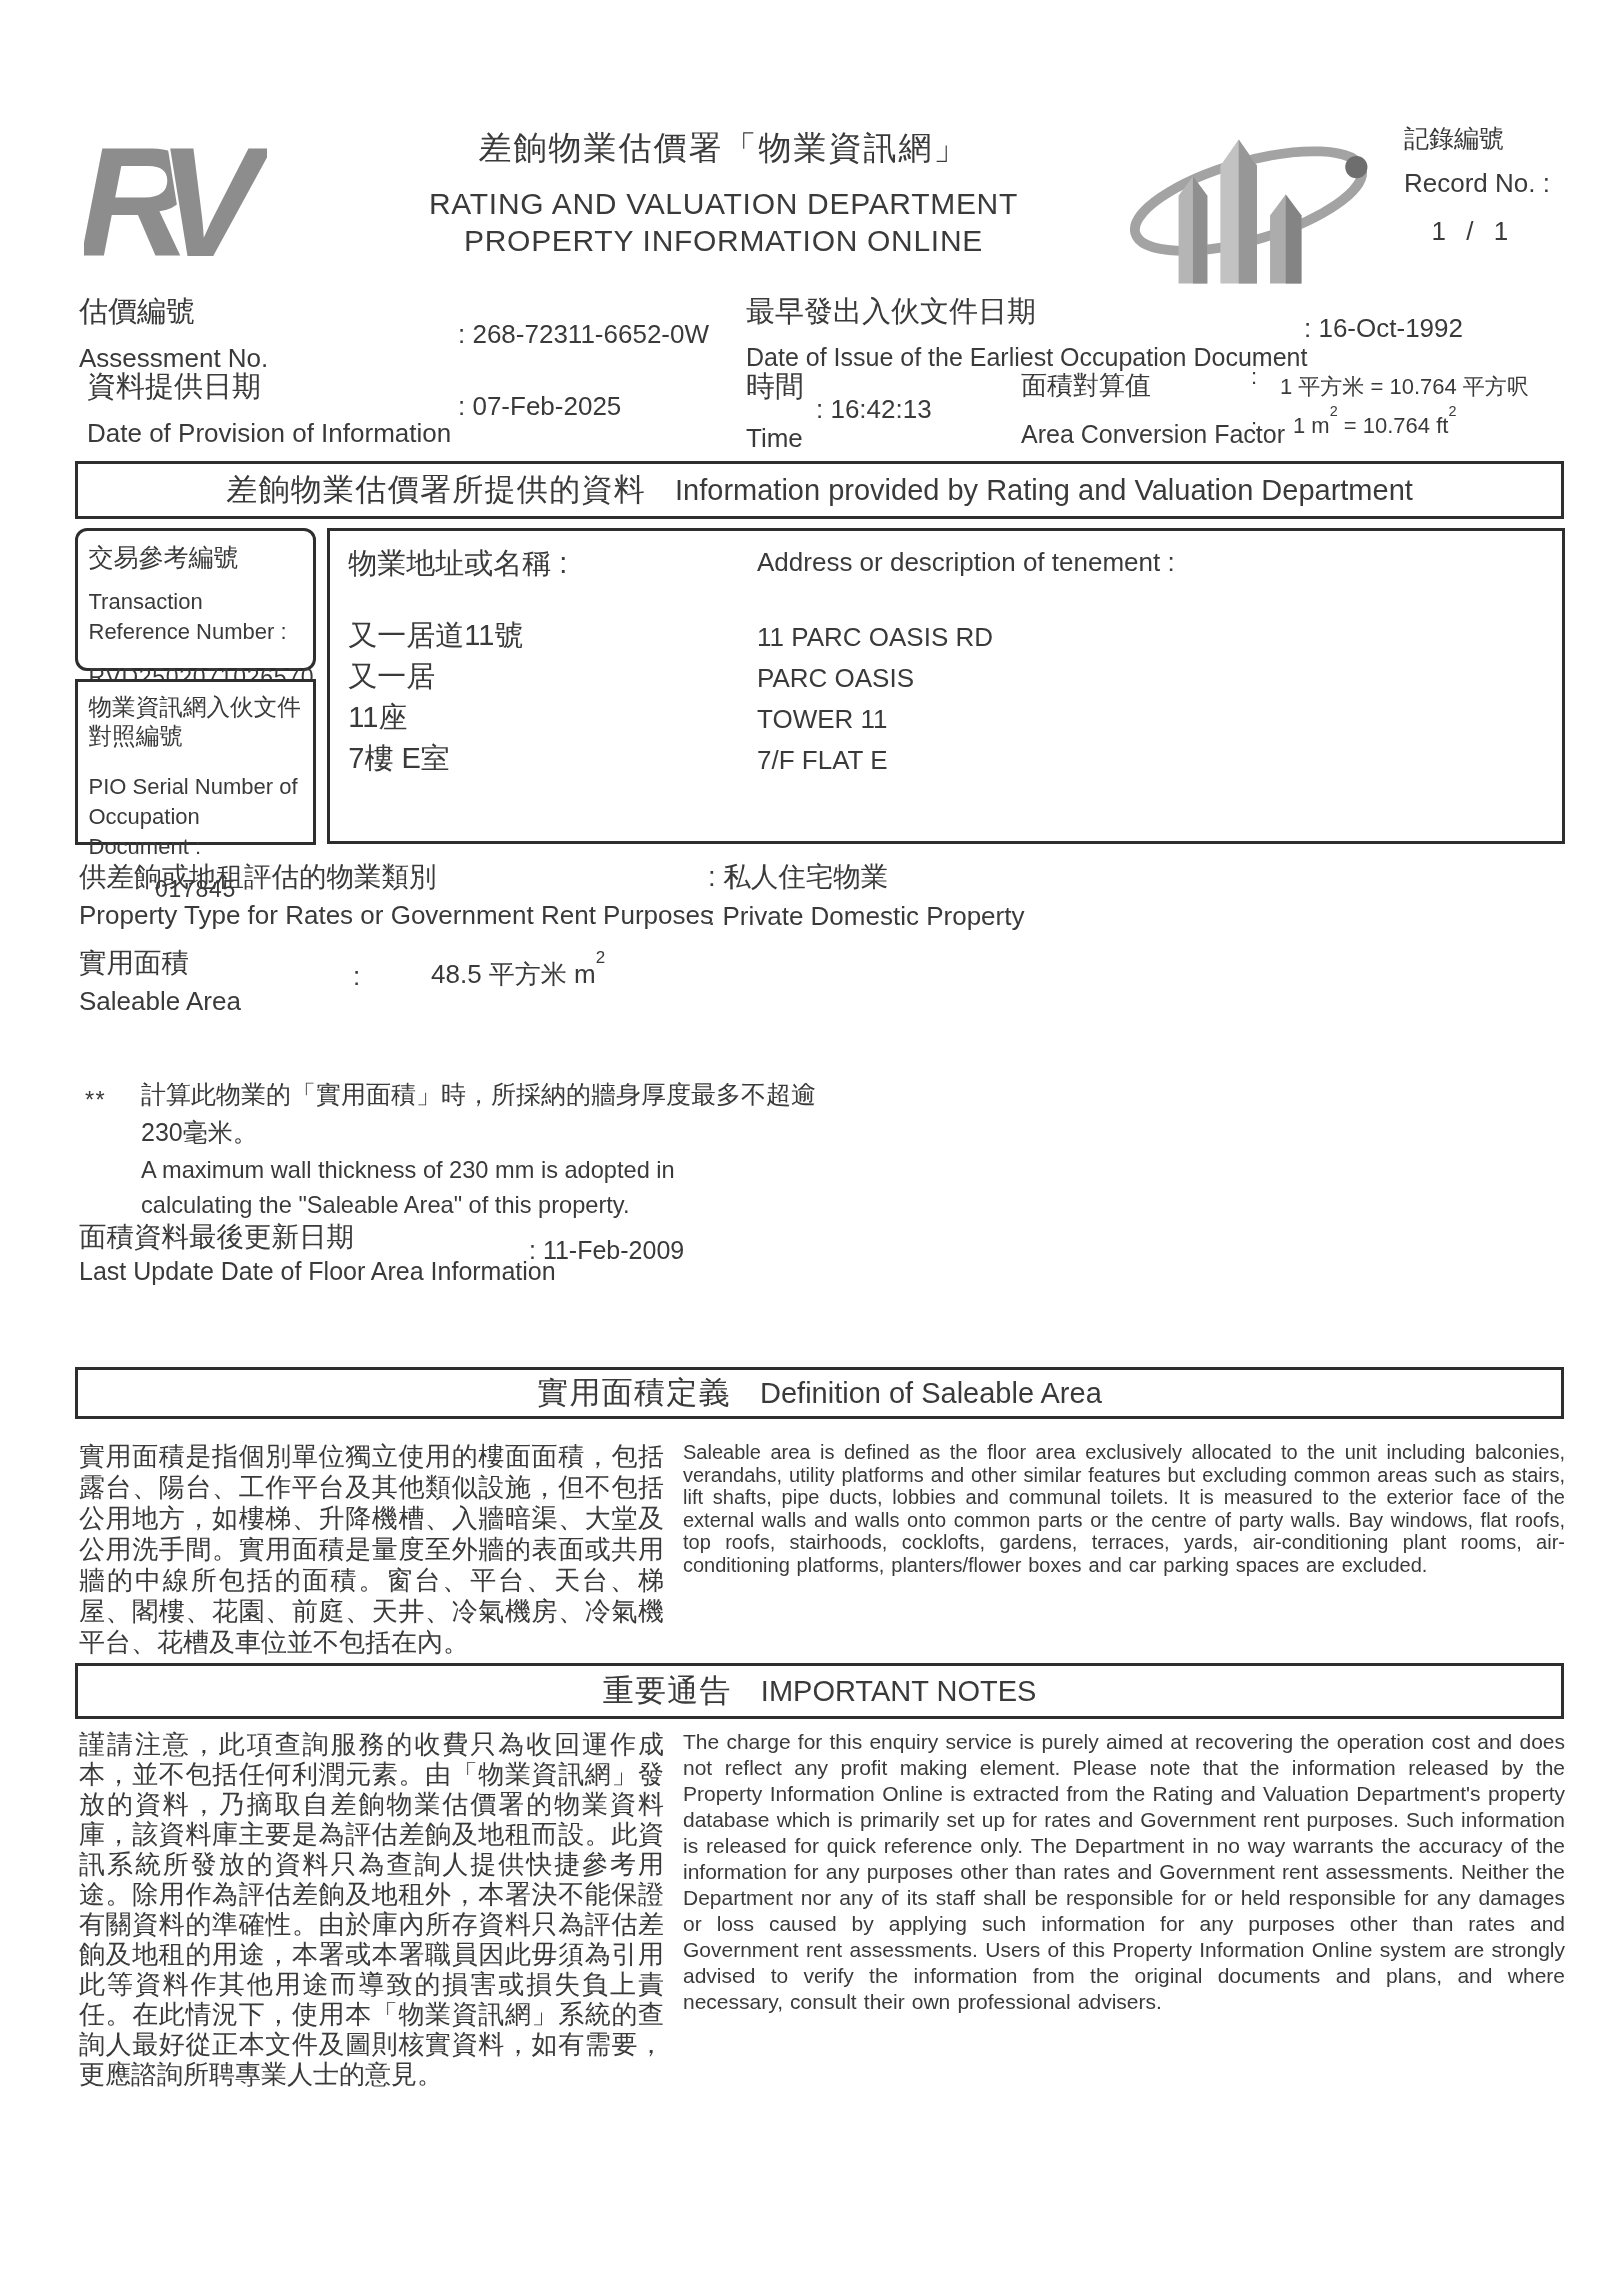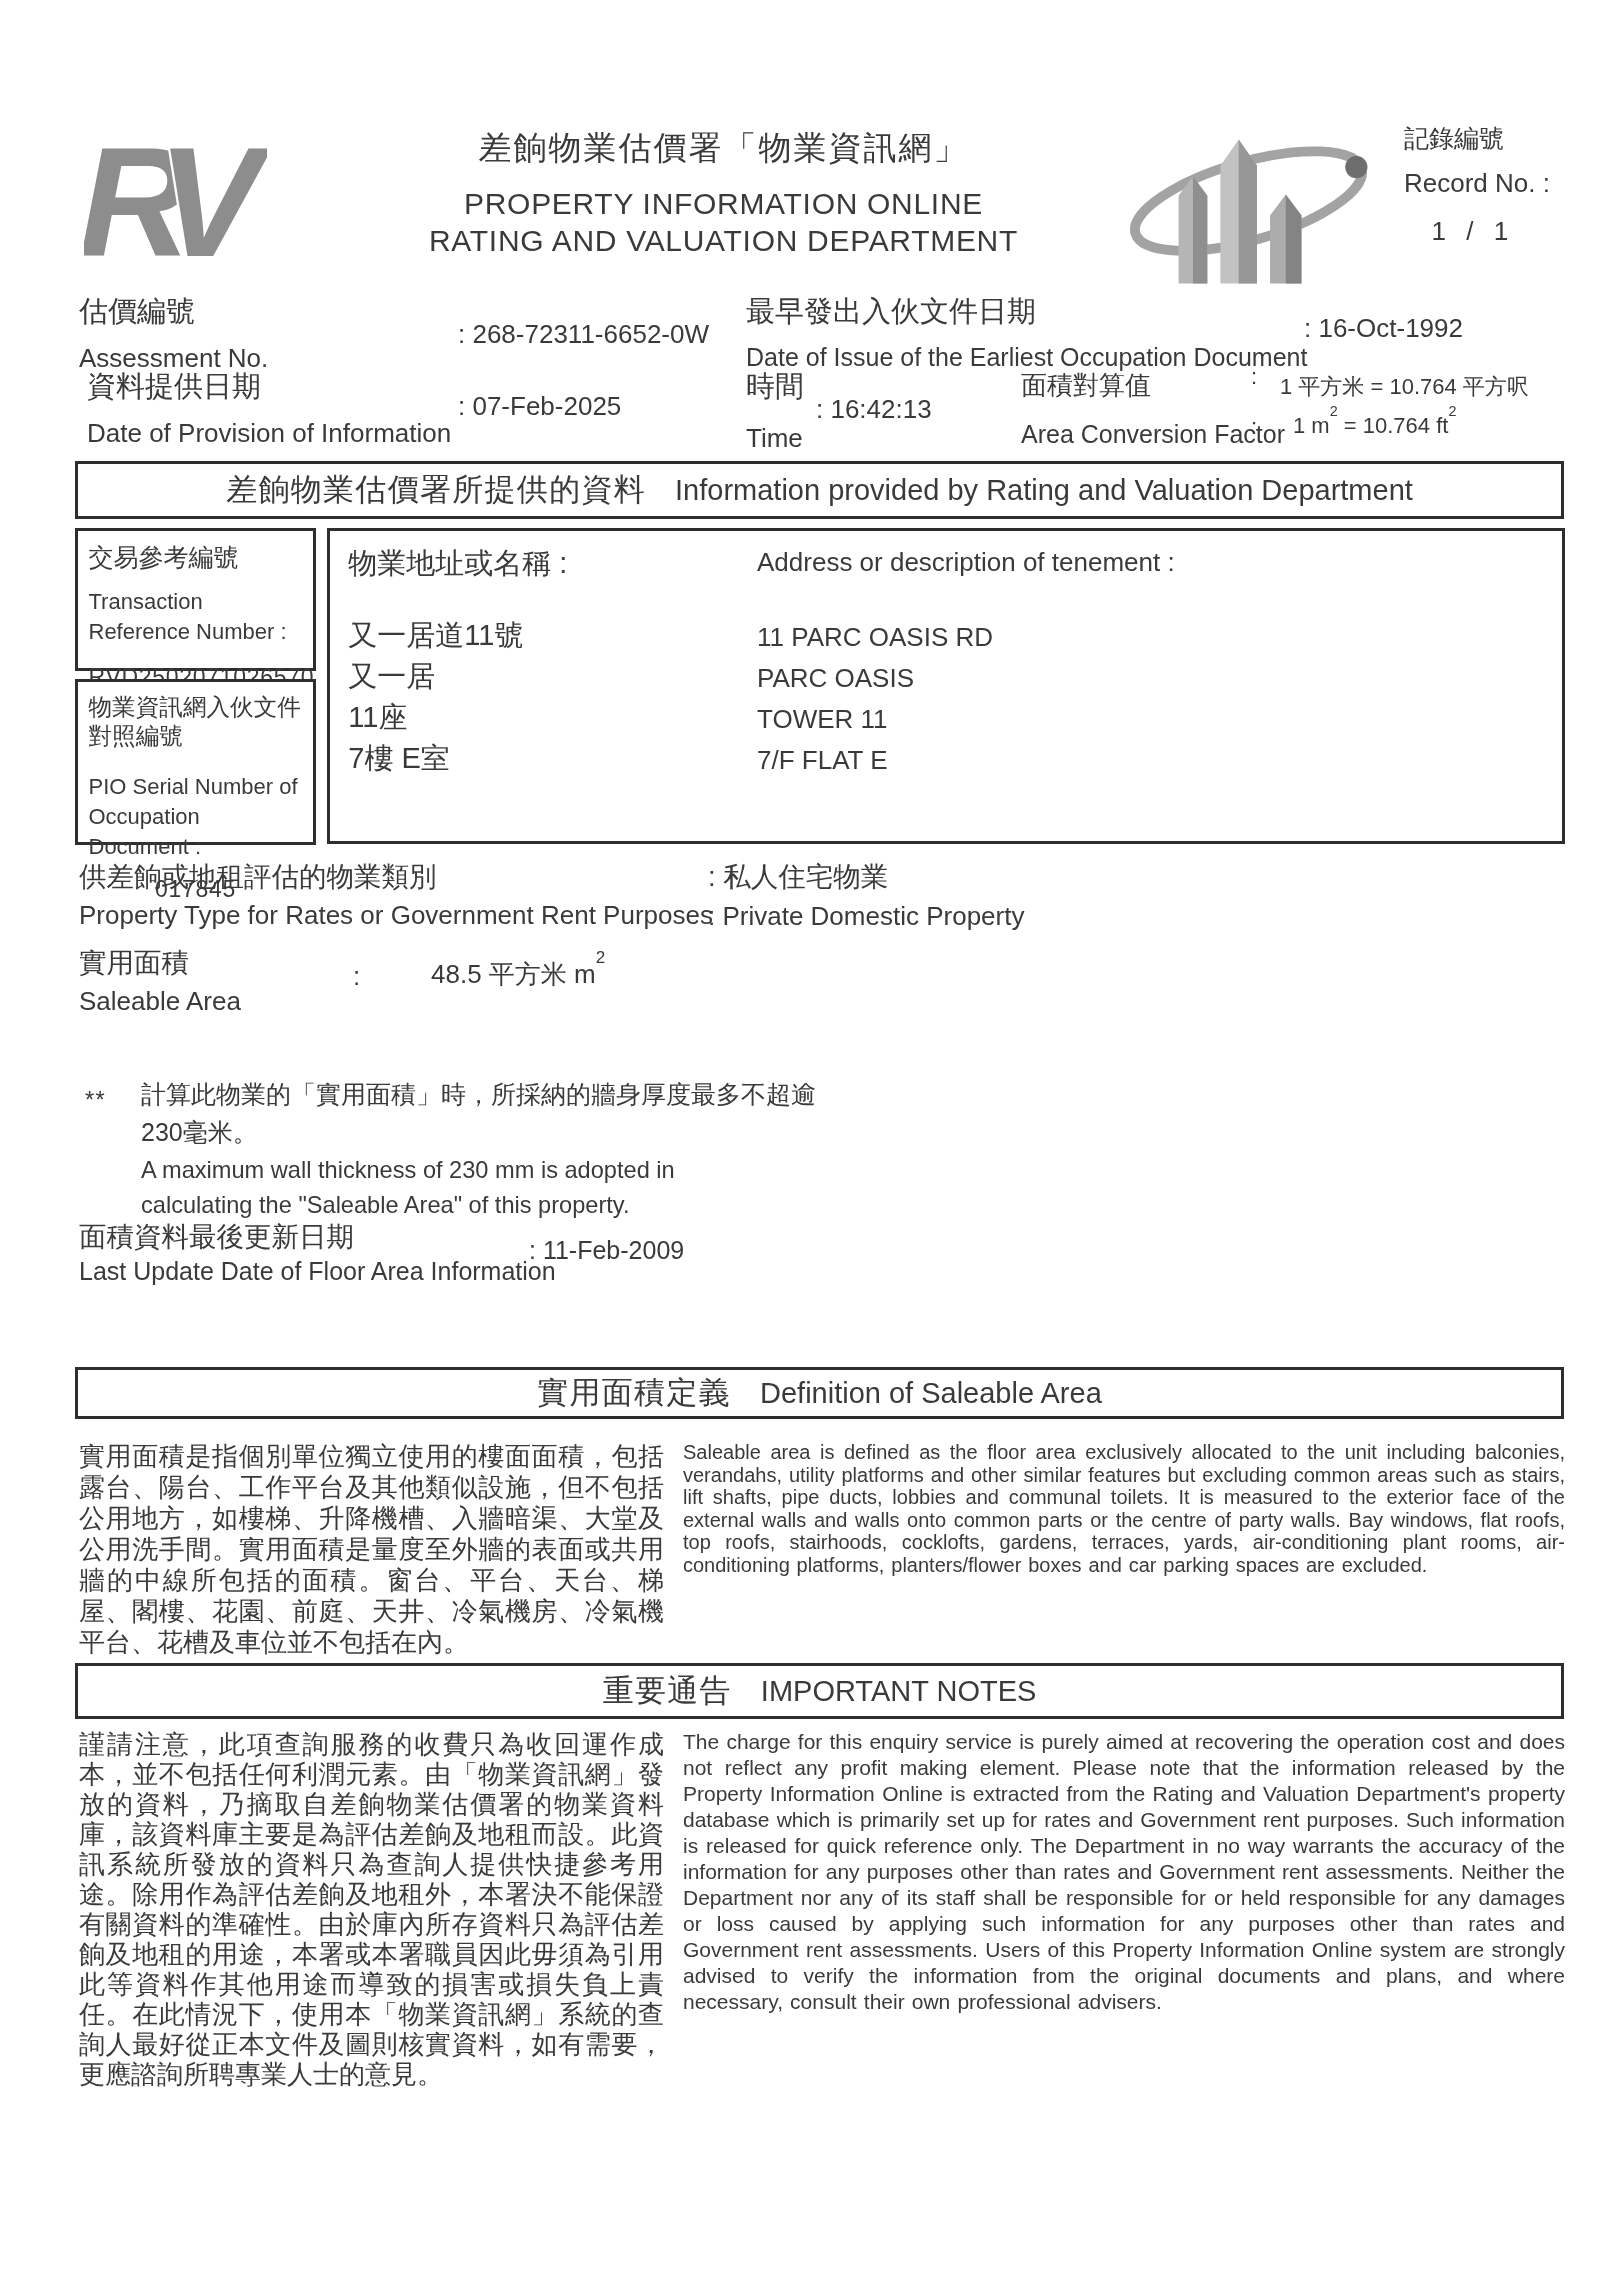--- a/index.html
+++ b/index.html
@@ -70,22 +70,22 @@
   <div class="abs" style="left:84px; top:120px; width:183px; height:157px;">
     <svg viewBox="0 0 280 240" width="183" height="157">
       <text x="-8" y="208" font-family="Liberation Sans, sans-serif" font-size="238" font-weight="bold" font-style="italic" fill="#8d8d8d">R</text>
       <text x="112" y="208" font-family="Liberation Sans, sans-serif" font-size="238" font-weight="bold" font-style="italic" fill="#8d8d8d" stroke="#ffffff" stroke-width="7" paint-order="stroke">V</text>
     </svg>
   </div>
 
   <div class="abs title-center">
     <div class="title-zh">差餉物業估價署「物業資訊網」</div>
     <div class="title-en">
+      <div>RATING AND VALUATION DEPARTMENT</div>
       <div>PROPERTY INFORMATION ONLINE</div>
-      <div>RATING AND VALUATION DEPARTMENT</div>
     </div>
   </div>
 
   <div class="abs" style="left:1121px; top:103px; width:255px; height:183px;">
     <svg viewBox="0 0 390 280" width="255" height="183">
       <ellipse cx="195" cy="150" rx="180" ry="60" transform="rotate(-16 195 150)" fill="none" stroke="#a3a3a3" stroke-width="15"></ellipse>
       <polygon points="88,142 110,112 132,142 132,276 88,276" fill="#b5b5b5"></polygon>
       <polygon points="110,112 132,142 132,276 110,276" fill="#8f8f8f"></polygon>
       <polygon points="152,96 180,56 208,96 208,276 152,276" fill="#c2c2c2"></polygon>
       <polygon points="180,56 208,96 208,276 180,276" fill="#979797"></polygon>
@@ -134,21 +134,21 @@
   <div class="abs conv-line" style="left:1280px; top:372px;">1 平方米 = 10.764 平方呎</div>
   <div class="abs conv-line" style="left:1293px; top:412px;">
     <span>1 m</span><sup class="s">2</sup><span> = 10.764 ft</span><sup class="s">2</sup>
   </div>
 
   <div class="abs boxed section-title" style="left:75px; top:461px; width:1489px; height:58px;">
     <span class="t-zh">差餉物業估價署所提供的資料</span>
     <span class="t-en">Information provided by Rating and Valuation Department</span>
   </div>
 
-  <div class="abs boxed leftbox" style="left:75px; top:528px; width:241px; height:143px;">
+  <div class="abs boxed leftbox" style="left:75px; top:528px; width:241px; height:143px;border-radius:12px;">
     <div class="lb-zh">交易參考編號</div>
     <div class="lb-en">Transaction Reference Number :</div>
     <div class="lb-val">RVD2502071026570</div>
   </div>
 
   <div class="abs boxed leftbox" style="left:75px; top:679px; width:241px; height:166px;">
     <div class="lb-zh2">物業資訊網入伙文件對照編號</div>
     <div class="lb-en" style="margin-top:21px;">PIO Serial Number of Occupation Document :</div>
     <div class="lb-val" style="margin-top:14.4px;">017845</div>
   </div>

